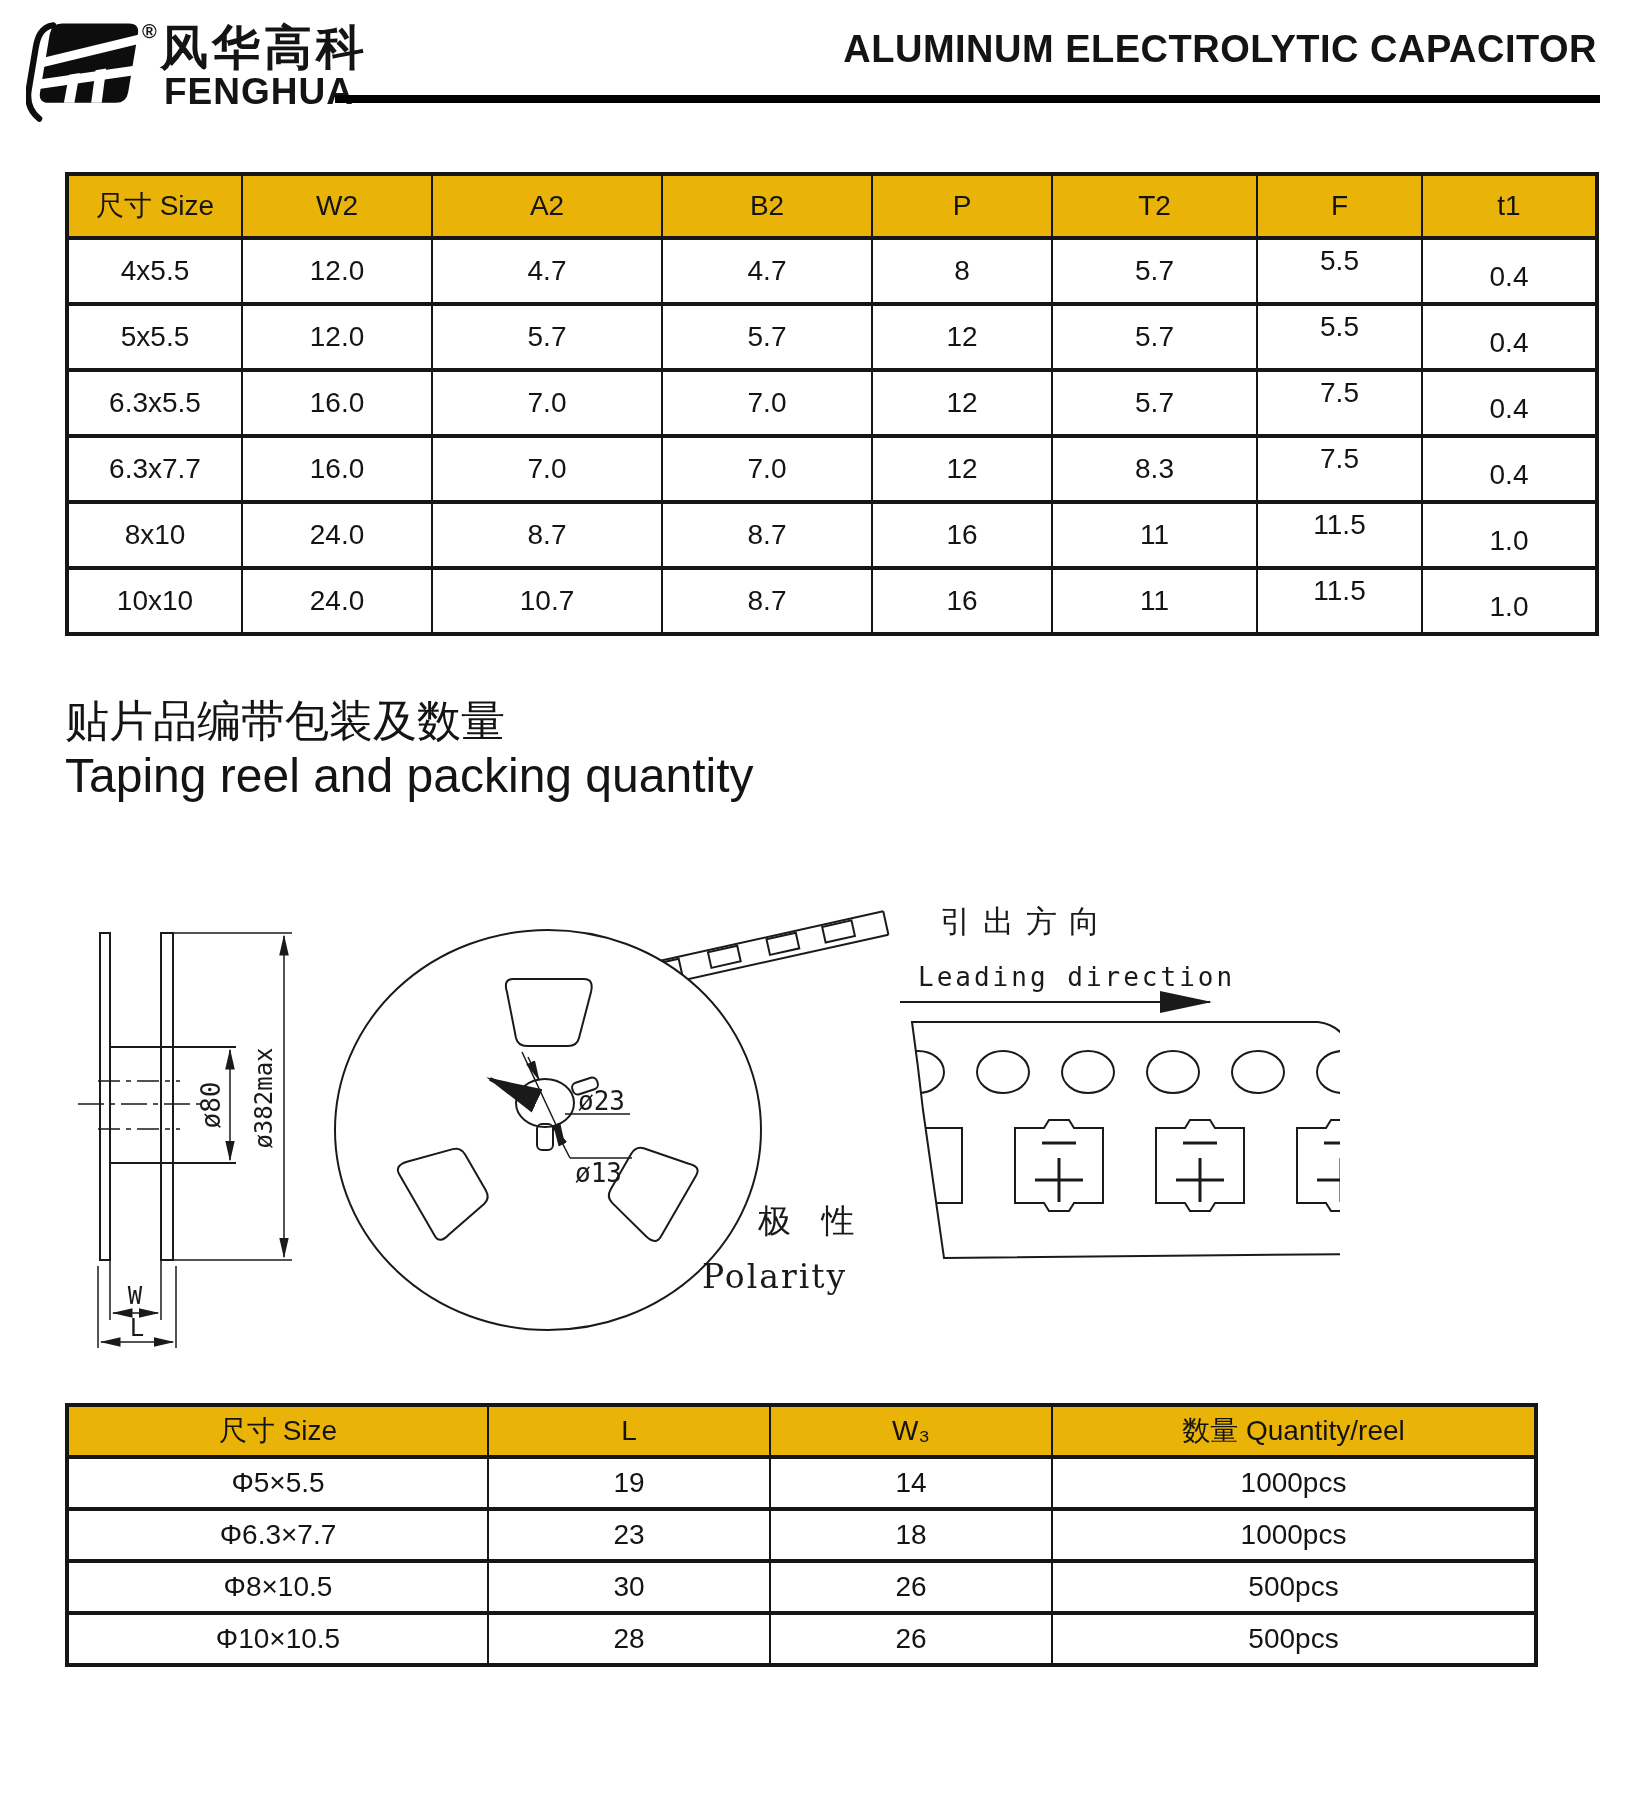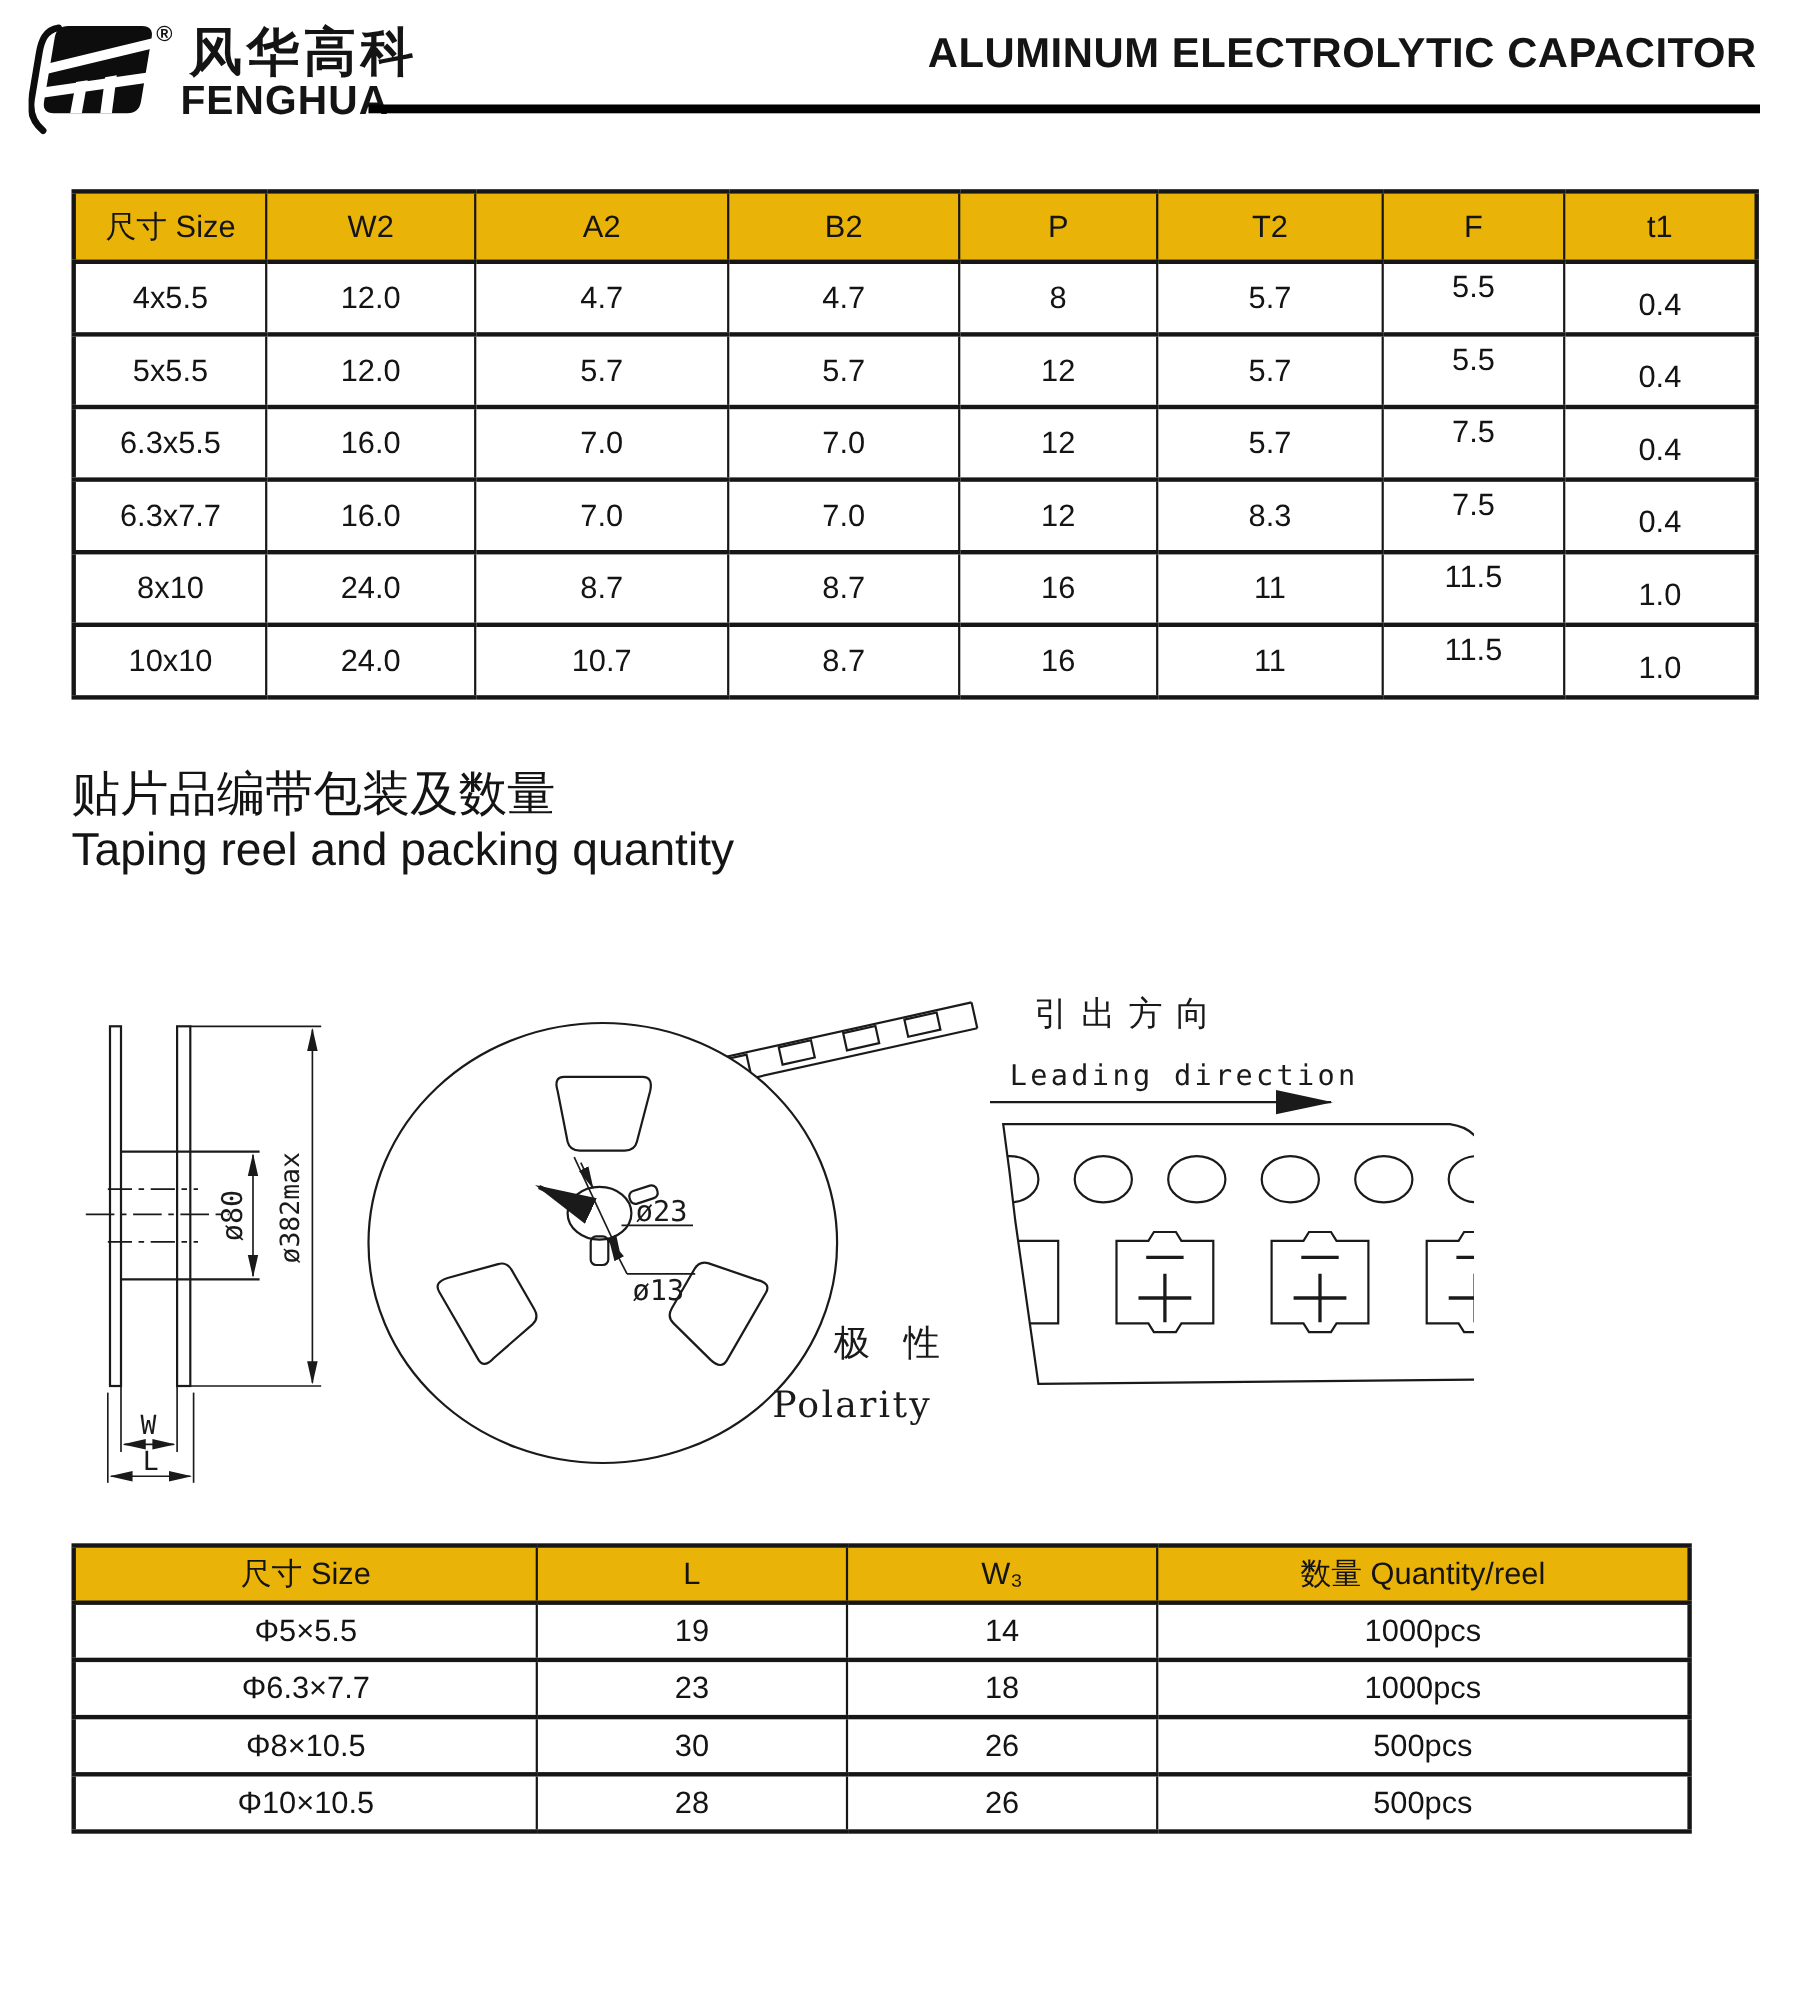--- a/index.html
+++ b/index.html
@@ -4,21 +4,21 @@
 <style>
   * { margin:0; padding:0; box-sizing:border-box; }
   html,body { background:#ffffff; }
   .page { position:relative; width:1648px; height:1809px; background:#fff;
           font-family:"Liberation Sans","DejaVu Sans",sans-serif; color:#141414; overflow:hidden; }
   .abs { position:absolute; }
 
   
   .logo-svg { left:26px; top:20px; width:118px; height:104px; }
   .reg-mark { left:142px; top:20px; font-size:20px; font-weight:bold; }
-  .brand-cn { left:172px; top:16px; font-size:48px; font-weight:bold; letter-spacing:4px;
+  .brand-cn { left:160px; top:16px; font-size:48px; font-weight:bold; letter-spacing:4px;
               font-family:"DejaVu Sans",sans-serif; }
   .brand-en { left:164px; top:71px; font-size:37px; font-weight:bold; letter-spacing:1px; }
   .doc-title { right:51px; top:28px; font-size:38px; font-weight:bold; letter-spacing:0.5px; }
   .header-rule { left:335px; top:95px; width:1265px; height:8px; background:#000; }
 
   
   table.dt { position:absolute; border-collapse:collapse; table-layout:fixed; background:#fff;
              border:4px solid #161616; }
   .dt th, .dt td { border:2px solid #161616; border-top-width:4px; border-bottom-width:4px;
                    text-align:center; vertical-align:middle; font-weight:normal; padding:0; }
@@ -27,21 +27,21 @@
   #dimension-table thead th { height:64px; }
   #dimension-table tbody td { height:66px; }
   #dimension-table tbody td:nth-child(7) .v { position:relative; top:-10px; display:inline-block; }
   #dimension-table tbody td:nth-child(8) .v { position:relative; top:6px; display:inline-block; }
   #packing-table { left:65px; top:1403px; width:1470px; font-size:28px; }
   #packing-table thead th { height:52px; }
   #packing-table tbody td { height:52px; }
 
   
   .sec-cn { left:65px; top:692px; font-size:44px; font-family:"DejaVu Sans",sans-serif; }
-  .sec-en { left:65px; top:748px; font-size:42px;text-align:center; }
+  .sec-en { left:65px; top:748px; font-size:48px;text-align:center; }
 
   
   .diagram-svg { left:60px; top:780px; width:1280px; height:580px; }
   .diagram-svg path, .diagram-svg line, .diagram-svg rect,
   .diagram-svg ellipse, .diagram-svg polyline { vector-effect:none; }
   .cad  { font-family:"DejaVu Sans Mono",monospace; fill:#1a1a1a; }
   .cadserif { font-family:"DejaVu Serif",serif; fill:#1a1a1a; }
 </style>
 </head>
 <body>

